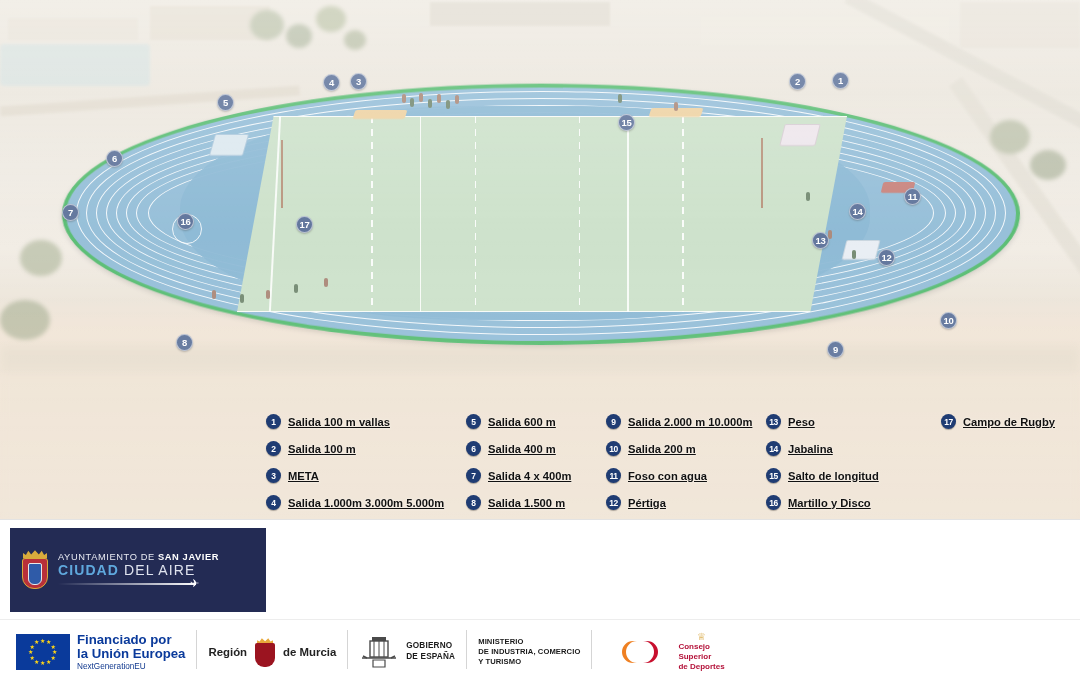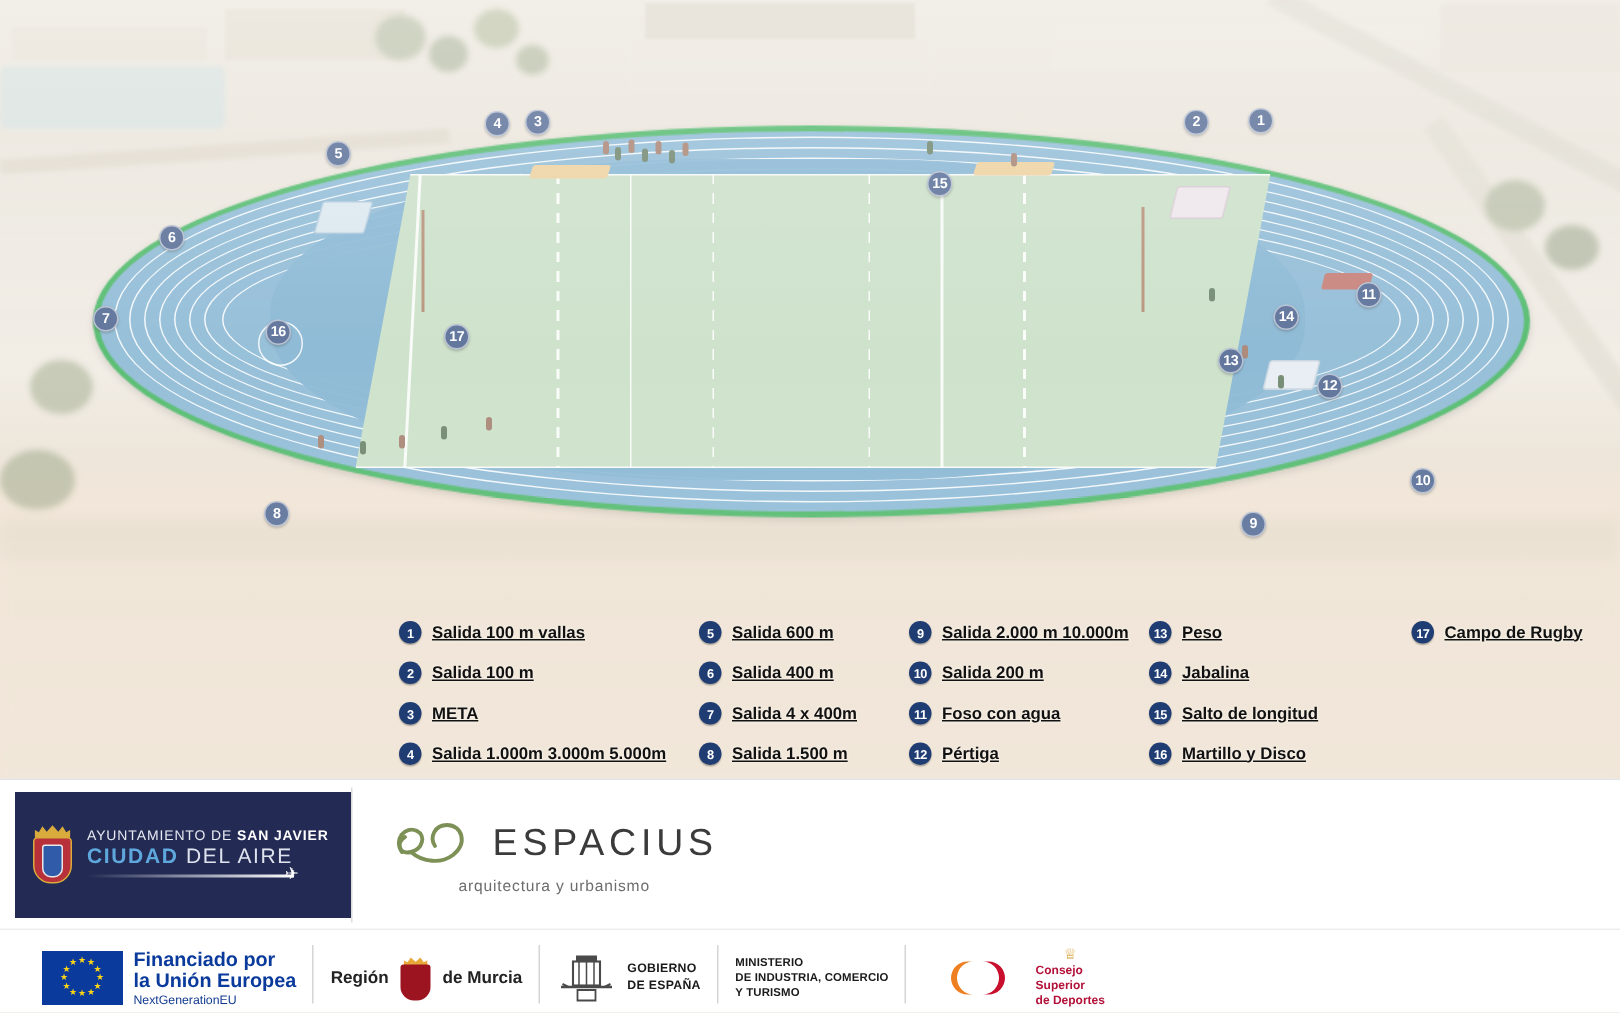--- a/index.html
+++ b/index.html
@@ -123,21 +123,21 @@
   }
 
   
   #titlebar {
     position: absolute; left: 0; top: 519px; width: 1080px; height: 100px;
     background: #fff;
     display: flex; align-items: center;
     border-top: 1px solid #e3e3e3;
   }
   .tb-logo-left {
-    width: 224px; height: 84px; margin-left: 10px;
+    width: 256px; height: 84px; margin-left: 10px;
     background: #232b54;
     display: flex; align-items: center; gap: 8px;
     padding: 0 10px;
   }
   .shield {
     width: 30px; height: 40px; position: relative; flex: 0 0 auto;
   }
   .shield .crown {
     position:absolute; top:0; left:3px; width:24px; height:9px;
     background:#d8ab3c;
@@ -414,35 +414,25 @@
       <div class="tb-l1"><span>AYUNTAMIENTO DE </span><b>SAN JAVIER</b></div>
       <div class="tb-l2"><span class="cy">CIUDAD</span><span> DEL AIRE</span></div>
       <div class="tb-plane">
         <div class="streak"></div>
           <div class="jet">✈</div>
       </div>
     </div>
   </div>
 
 
-  <div class="tb-logo-right">
-    <div class="esp-row">
-      <svg class="esp-mark" viewBox="0 0 62 40">
-        <path d="M8 26 C2 18, 10 8, 18 12 C24 15, 22 24, 14 26 C6 28, 4 20, 10 16" fill="none" stroke="#7d9055" stroke-width="2.6" stroke-linecap="round"></path>
-        <path d="M14 26 C22 33, 34 34, 42 28 C52 20, 48 8, 38 8 C30 8, 26 16, 30 22" fill="none" stroke="#7d9055" stroke-width="2.6" stroke-linecap="round"></path>
-      </svg>
-      <div class="esp-name">ESPACIUS</div>
-    </div>
-    <div class="esp-sub">arquitectura y urbanismo</div>
-  </div>
 </div>
 
 <div id="funding">
 
-  <div class="fund-cell" style="padding-left:28px;">
+  <div class="fund-cell" style="padding-left:16px;">
     <div class="eu-flag" id="euflag">
         <span class="eu-star" style="left: 24px; top: 4px;">★</span>
         <span class="eu-star" style="left: 30px; top: 5.47372px;">★</span>
         <span class="eu-star" style="left: 34.3923px; top: 9.5px;">★</span>
         <span class="eu-star" style="left: 36px; top: 15px;">★</span>
         <span class="eu-star" style="left: 34.3923px; top: 20.5px;">★</span>
         <span class="eu-star" style="left: 30px; top: 24.5263px;">★</span>
         <span class="eu-star" style="left: 24px; top: 26px;">★</span>
         <span class="eu-star" style="left: 18px; top: 24.5263px;">★</span>
         <span class="eu-star" style="left: 13.6077px; top: 20.5px;">★</span>

